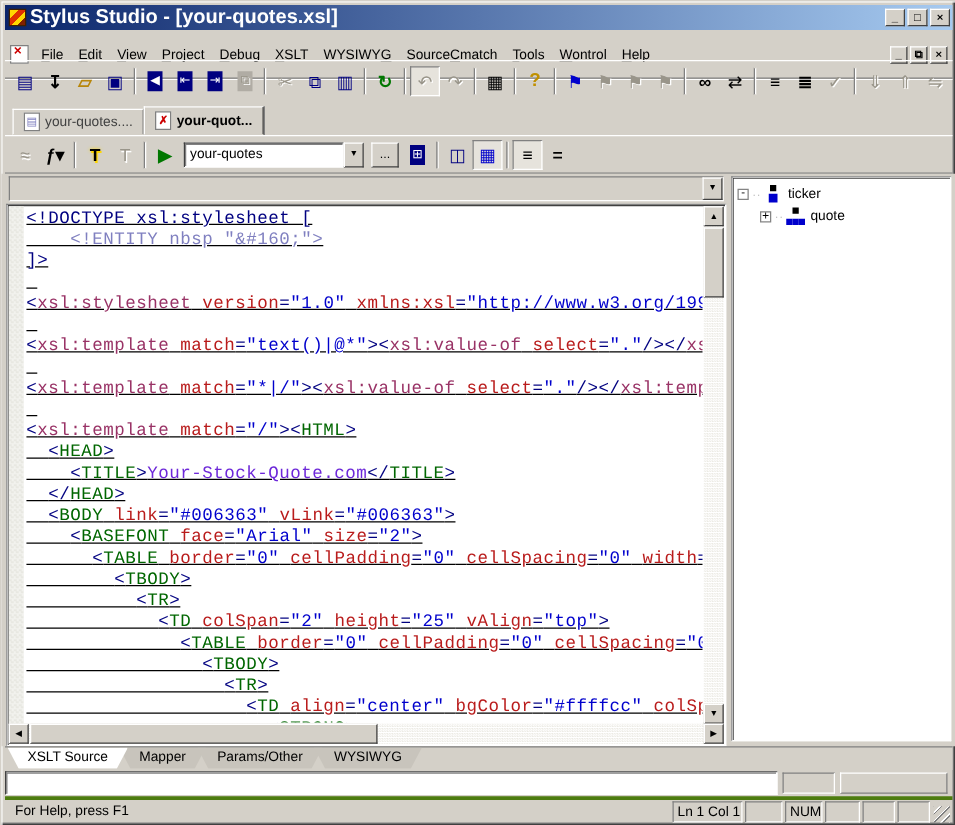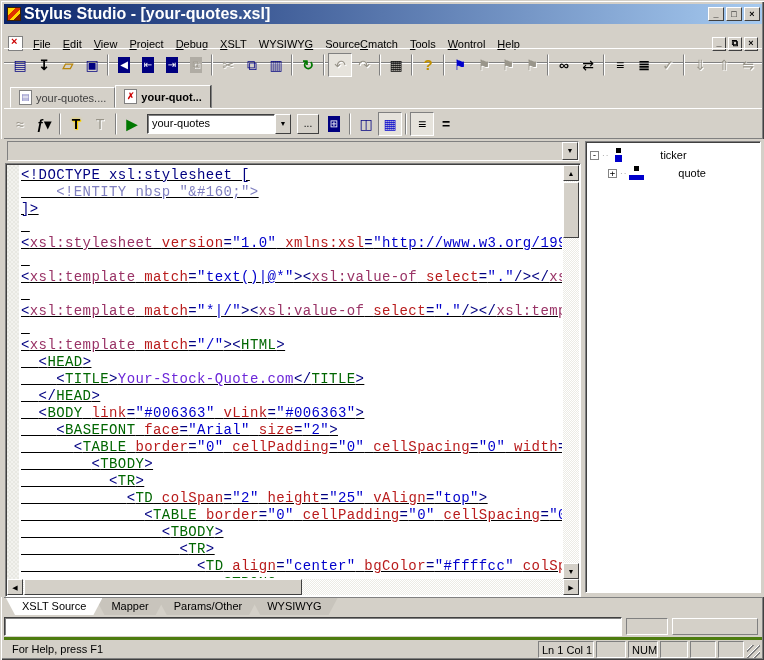--- a/index.html
+++ b/index.html
@@ -123,21 +123,21 @@
   .tree-toggle{width:9px;height:9px;border:1px solid #848484;background:#fff;
     font-size:9px;line-height:7px;text-align:center;margin:0 3px 0 2px;flex:0 0 auto;
     font-family:"DejaVu Sans Mono",monospace;}
   .tree-dots{color:#a0a0a0;font-size:8px;letter-spacing:1px;margin-right:1px;}
   .node-icon{position:relative;width:16px;height:16px;margin-right:4px;flex:0 0 auto;}
   .node-icon::before{content:"";position:absolute;left:6px;top:1px;width:5px;height:5px;background:#000;}
   .ic-elem .node-icon::after{content:"";position:absolute;left:5px;top:8px;width:7px;height:7px;background:#0000CC;}
   .ic-group .node-icon::before{left:6px;}
   .ic-group .node-icon::after{content:"";position:absolute;left:1px;top:10px;width:5px;height:5px;
     background:#0000CC;box-shadow:5px 0 0 #0000CC,10px 0 0 #0000CC, 5px -4px 0 0 transparent;}
-  .tree-label{font-size:11px;margin-left:30px;}
+  .tree-label{font-size:11px;}
   
   .bottomtabs{position:absolute;left:3px;top:596px;width:758px;height:19px;
     border-top:1px solid #808080;display:flex;align-items:flex-start;padding-left:2px;background:#D4D0C8;}
   .btab{height:17px;padding:2px 16px 0;margin:0 -7px 0 0;background:#C8C4BC;color:#000;
     clip-path:polygon(0 0,100% 0,calc(100% - 9px) 100%,9px 100%);white-space:nowrap;}
   .btab.active{background:#fff;z-index:3;font-weight:normal;}
   
   .editbar{position:absolute;left:3px;top:615px;width:758px;height:21px;display:flex;align-items:center;}
   .eb-input{flex:0 0 auto;width:618px;height:19px;background:#fff;border:1px solid;
     border-color:#404040 #fff #fff #404040;box-shadow:inset 1px 1px 0 #808080;

